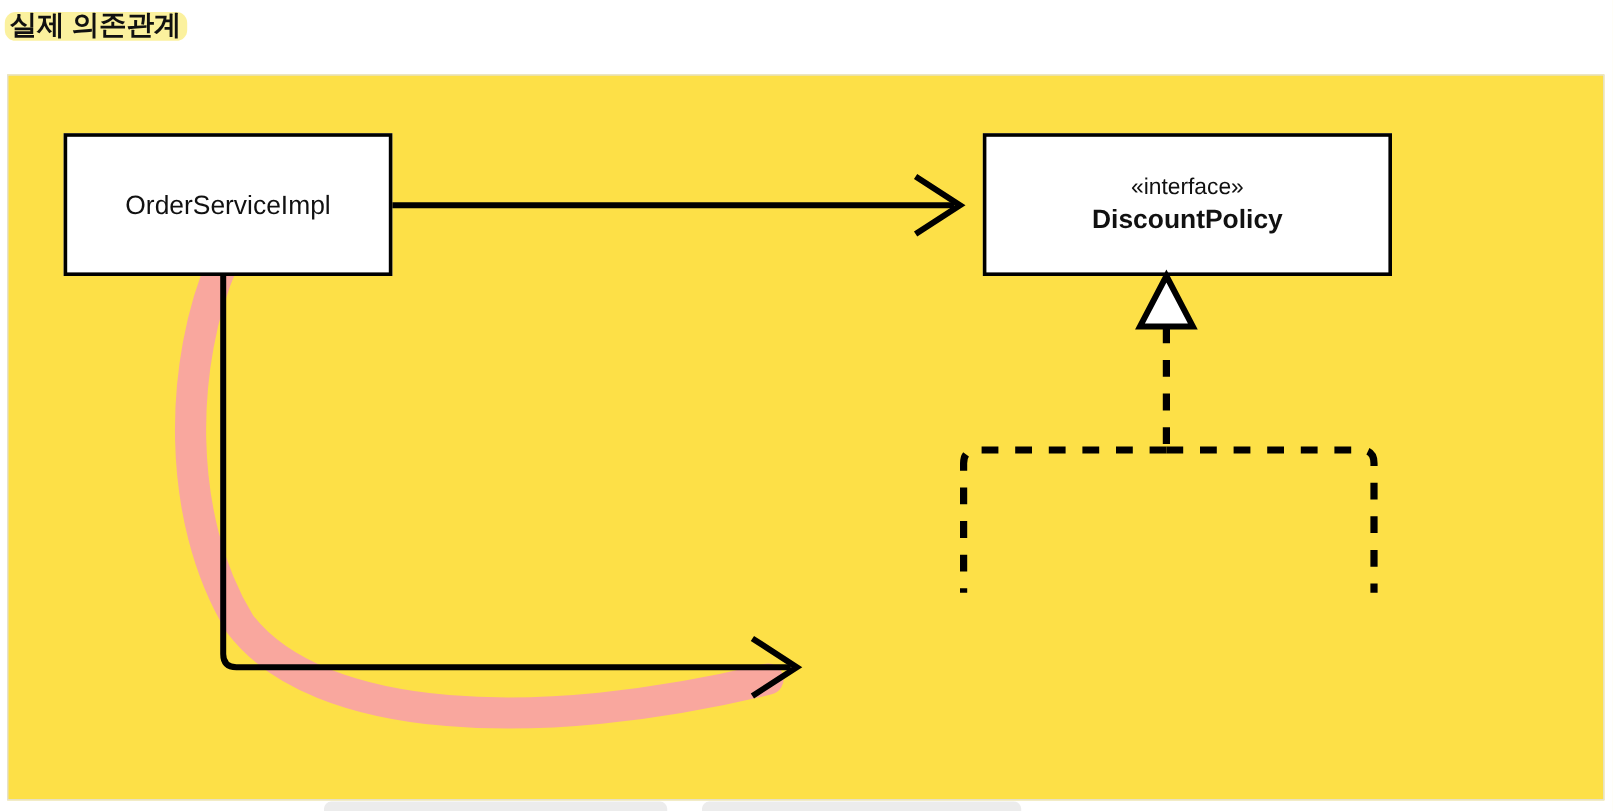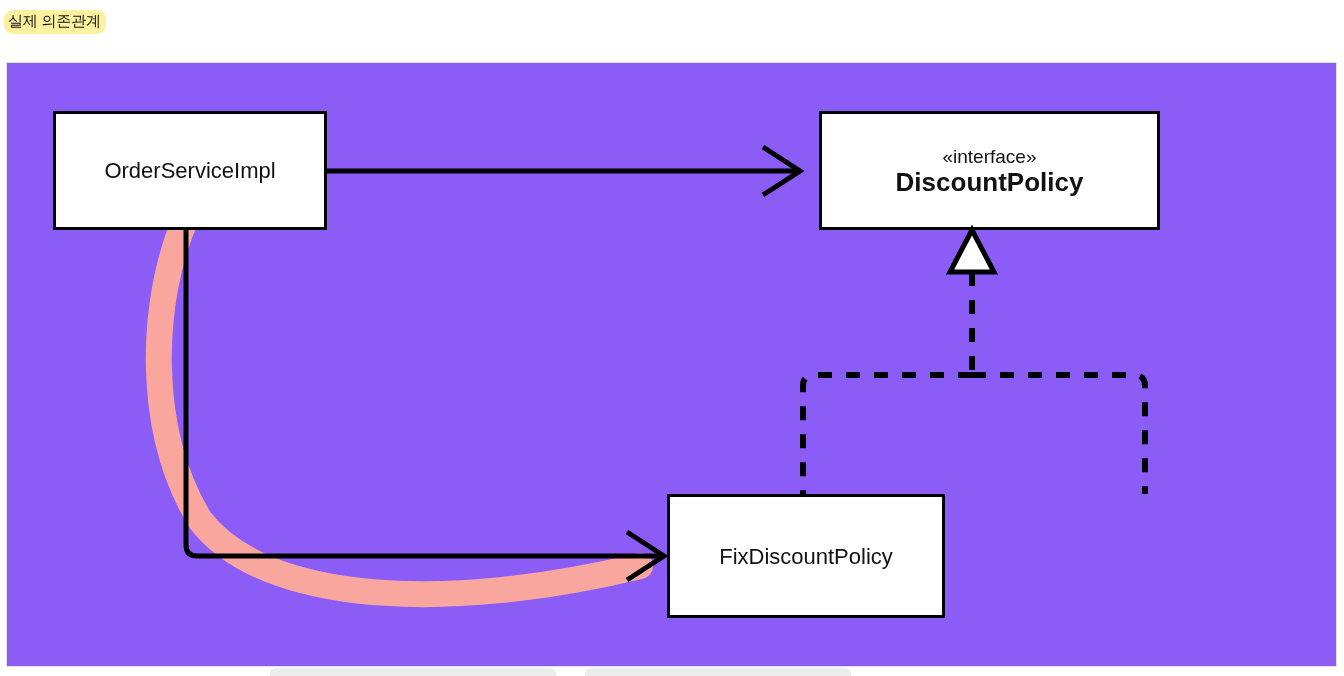--- a/index.html
+++ b/index.html
@@ -18,39 +18,39 @@
   
   .page-heading {
     position: absolute;
     left: 4px;
     top: 2px;
     height: 40px;
     display: flex;
     align-items: center;
   }
   .heading-text {
-    font-size: 15px;
-    font-weight: normal;
+    font-size: 23px;
+    font-weight: bold;
     color: #111111;
     letter-spacing: -0.2px;
     background: #fbf19e;
     border-radius: 9px;
     padding: 1px 5px 4px 4px;
     line-height: 19px;
     white-space: nowrap;
   }
 
   
   .diagram-frame {
     position: absolute;
     left: 6px;
     top: 62px;
     width: 1331px;
     height: 605px;
-    background: #8b5cf6;
+    background: #fde047;
     border: 1px solid #e2e2e2;
     box-sizing: border-box;
     overflow: hidden;
     text-align: right;
   }
   .diagram-canvas {
     position: absolute;
     left: -7px;
     top: -63px;
     width: 1344px;
@@ -76,21 +76,21 @@
     white-space: nowrap;
   }
   .uml-stereotype {
     font-size: 19px;
     color: #111111;
     line-height: 24px;
     white-space: nowrap;
   }
   .uml-title.bold {
     font-weight: bold;
-    font-size: 26px;
+    font-size: 22px;
   }
 
   #box-orderserviceimpl { left: 53px;  top: 111px; width: 274px; height: 119px; }
   #box-discountpolicy   { left: 803px; top: 111px; width: 341px; height: 119px; margin-left: 16px; }
   #box-fixdiscount      { left: 667px; top: 494px; width: 278px; height: 124px; }
   #box-ratediscount     { left: 1015px;top: 494px; width: 269px; height: 124px; }
 
   
   .edge-layer {
     position: absolute;
@@ -154,22 +154,19 @@
 
     <div class="uml-box" id="box-orderserviceimpl">
       <div class="uml-title">OrderServiceImpl</div>
     </div>
 
     <div class="uml-box" id="box-discountpolicy">
       <div class="uml-stereotype">«interface»</div>
       <div class="uml-title bold">DiscountPolicy</div>
     </div>
 
-    <div class="uml-box" id="box-fixdiscount">
-      <div class="uml-title">FixDiscountPolicy</div>
-    </div>
 
 
   </div>
 </div>
 
 <div class="bottom-card" id="bottom-card-1"></div>
 <div class="bottom-card" id="bottom-card-2"></div>
 
 </body></html>

